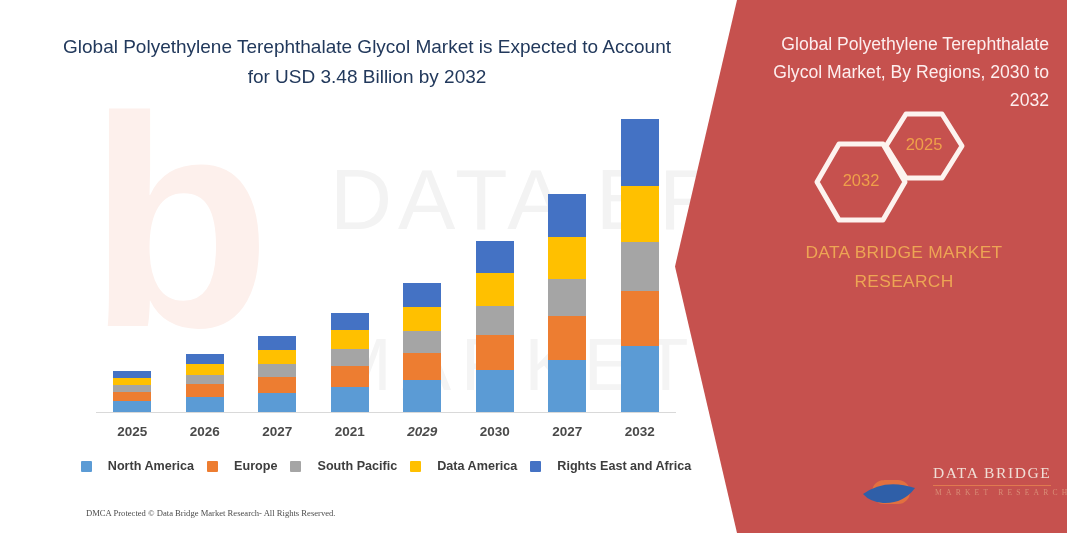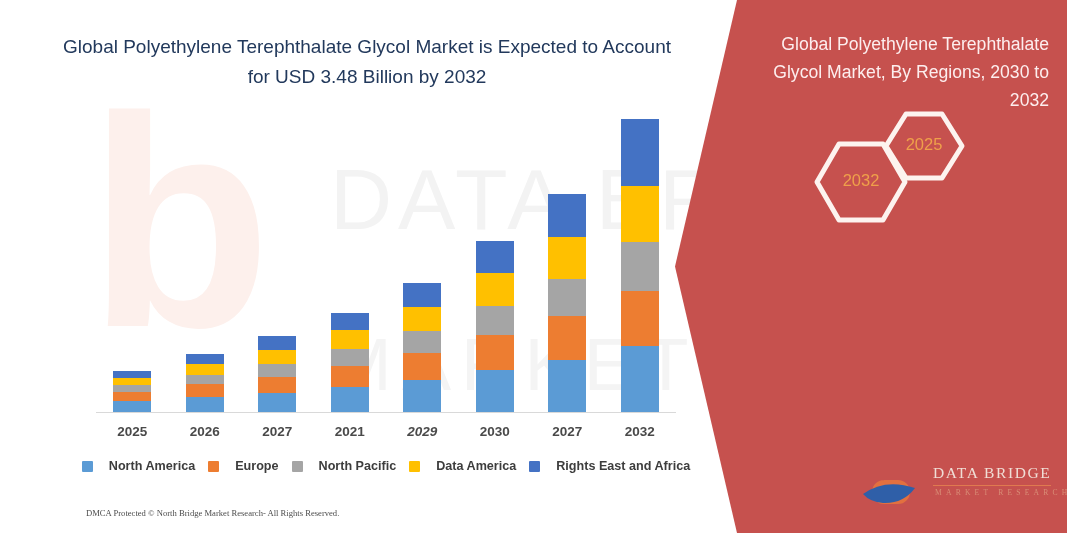--- a/index.html
+++ b/index.html
@@ -180,34 +180,34 @@
       <div class="lg-item">
         <span class="lg-sw" style="background: rgb(91, 155, 213);"></span>
         <span class="lg-tx">North America</span>
       </div>
       <div class="lg-item">
         <span class="lg-sw" style="background: rgb(237, 125, 49);"></span>
         <span class="lg-tx">Europe</span>
       </div>
       <div class="lg-item">
         <span class="lg-sw" style="background: rgb(165, 165, 165);"></span>
-        <span class="lg-tx">North Pacific</span>
+        <span class="lg-tx">South Pacific</span>
       </div>
       <div class="lg-item">
         <span class="lg-sw" style="background: rgb(255, 192, 0);"></span>
         <span class="lg-tx">Data America</span>
       </div>
       <div class="lg-item">
         <span class="lg-sw" style="background: rgb(68, 114, 196);"></span>
         <span class="lg-tx">Rights East and Africa</span>
       </div>
     </div>
 
   <div class="footer">
-    <div class="ft-l">DMCA Protected © North Bridge Market Research-  All Rights Reserved.</div>
+    <div class="ft-l">DMCA Protected © Data Bridge Market Research-  All Rights Reserved.</div>
   </div>
 
   <div class="red-panel">
     <div class="rp-title">Global Polyethylene Terephthalate Glycol Market, By Regions, 2030 to 2032</div>
 
     <div class="hex-wrap">
 
       <div class="hex" style="left:146px;top:140px;width:96px;height:84px;">
         <svg width="96" height="84" viewBox="0 0 96 84">
           <polygon points="26,4 70,4 92,42 70,80 26,80 4,42" fill="none" stroke="#fdf3ef" stroke-width="5" stroke-linejoin="round"></polygon>
@@ -216,20 +216,21 @@
       </div>
 
       <div class="hex" style="left:215px;top:110px;width:84px;height:72px;">
         <svg width="84" height="72" viewBox="0 0 84 72">
           <polygon points="24,4 60,4 80,36 60,68 24,68 4,36" fill="none" stroke="#fdf3ef" stroke-width="5" stroke-linejoin="round"></polygon>
         </svg>
         <div class="hex-label" style="top:25px;">2025</div>
       </div>
     </div>
 
+    <div class="rp-brand">DATA BRIDGE MARKET RESEARCH</div>
 
     <div class="logo">
       <svg width="72" height="50" viewBox="0 0 72 50">
         <path d="M14 6 h13 v16 h14 a12 12 0 0 1 0 24 h-14 a12 12 0 0 1 0 -24 h3 v10 h-3 a2.4 2.4 0 0 0 0 4.8 h14 a2.4 2.4 0 0 0 0 -4.8 h-14 v-26 z" fill="#e2703f"></path>
         <path d="M6 36 q22 -16 52 -6 q-12 16 -32 15 q-13 -1 -20 -9 z" fill="#2f5fa8"></path>
       </svg>
       <div class="logo-txt1">DATA BRIDGE</div>
       <div class="logo-rule"></div>
       <div class="logo-txt2">MARKET RESEARCH</div>
     </div>

